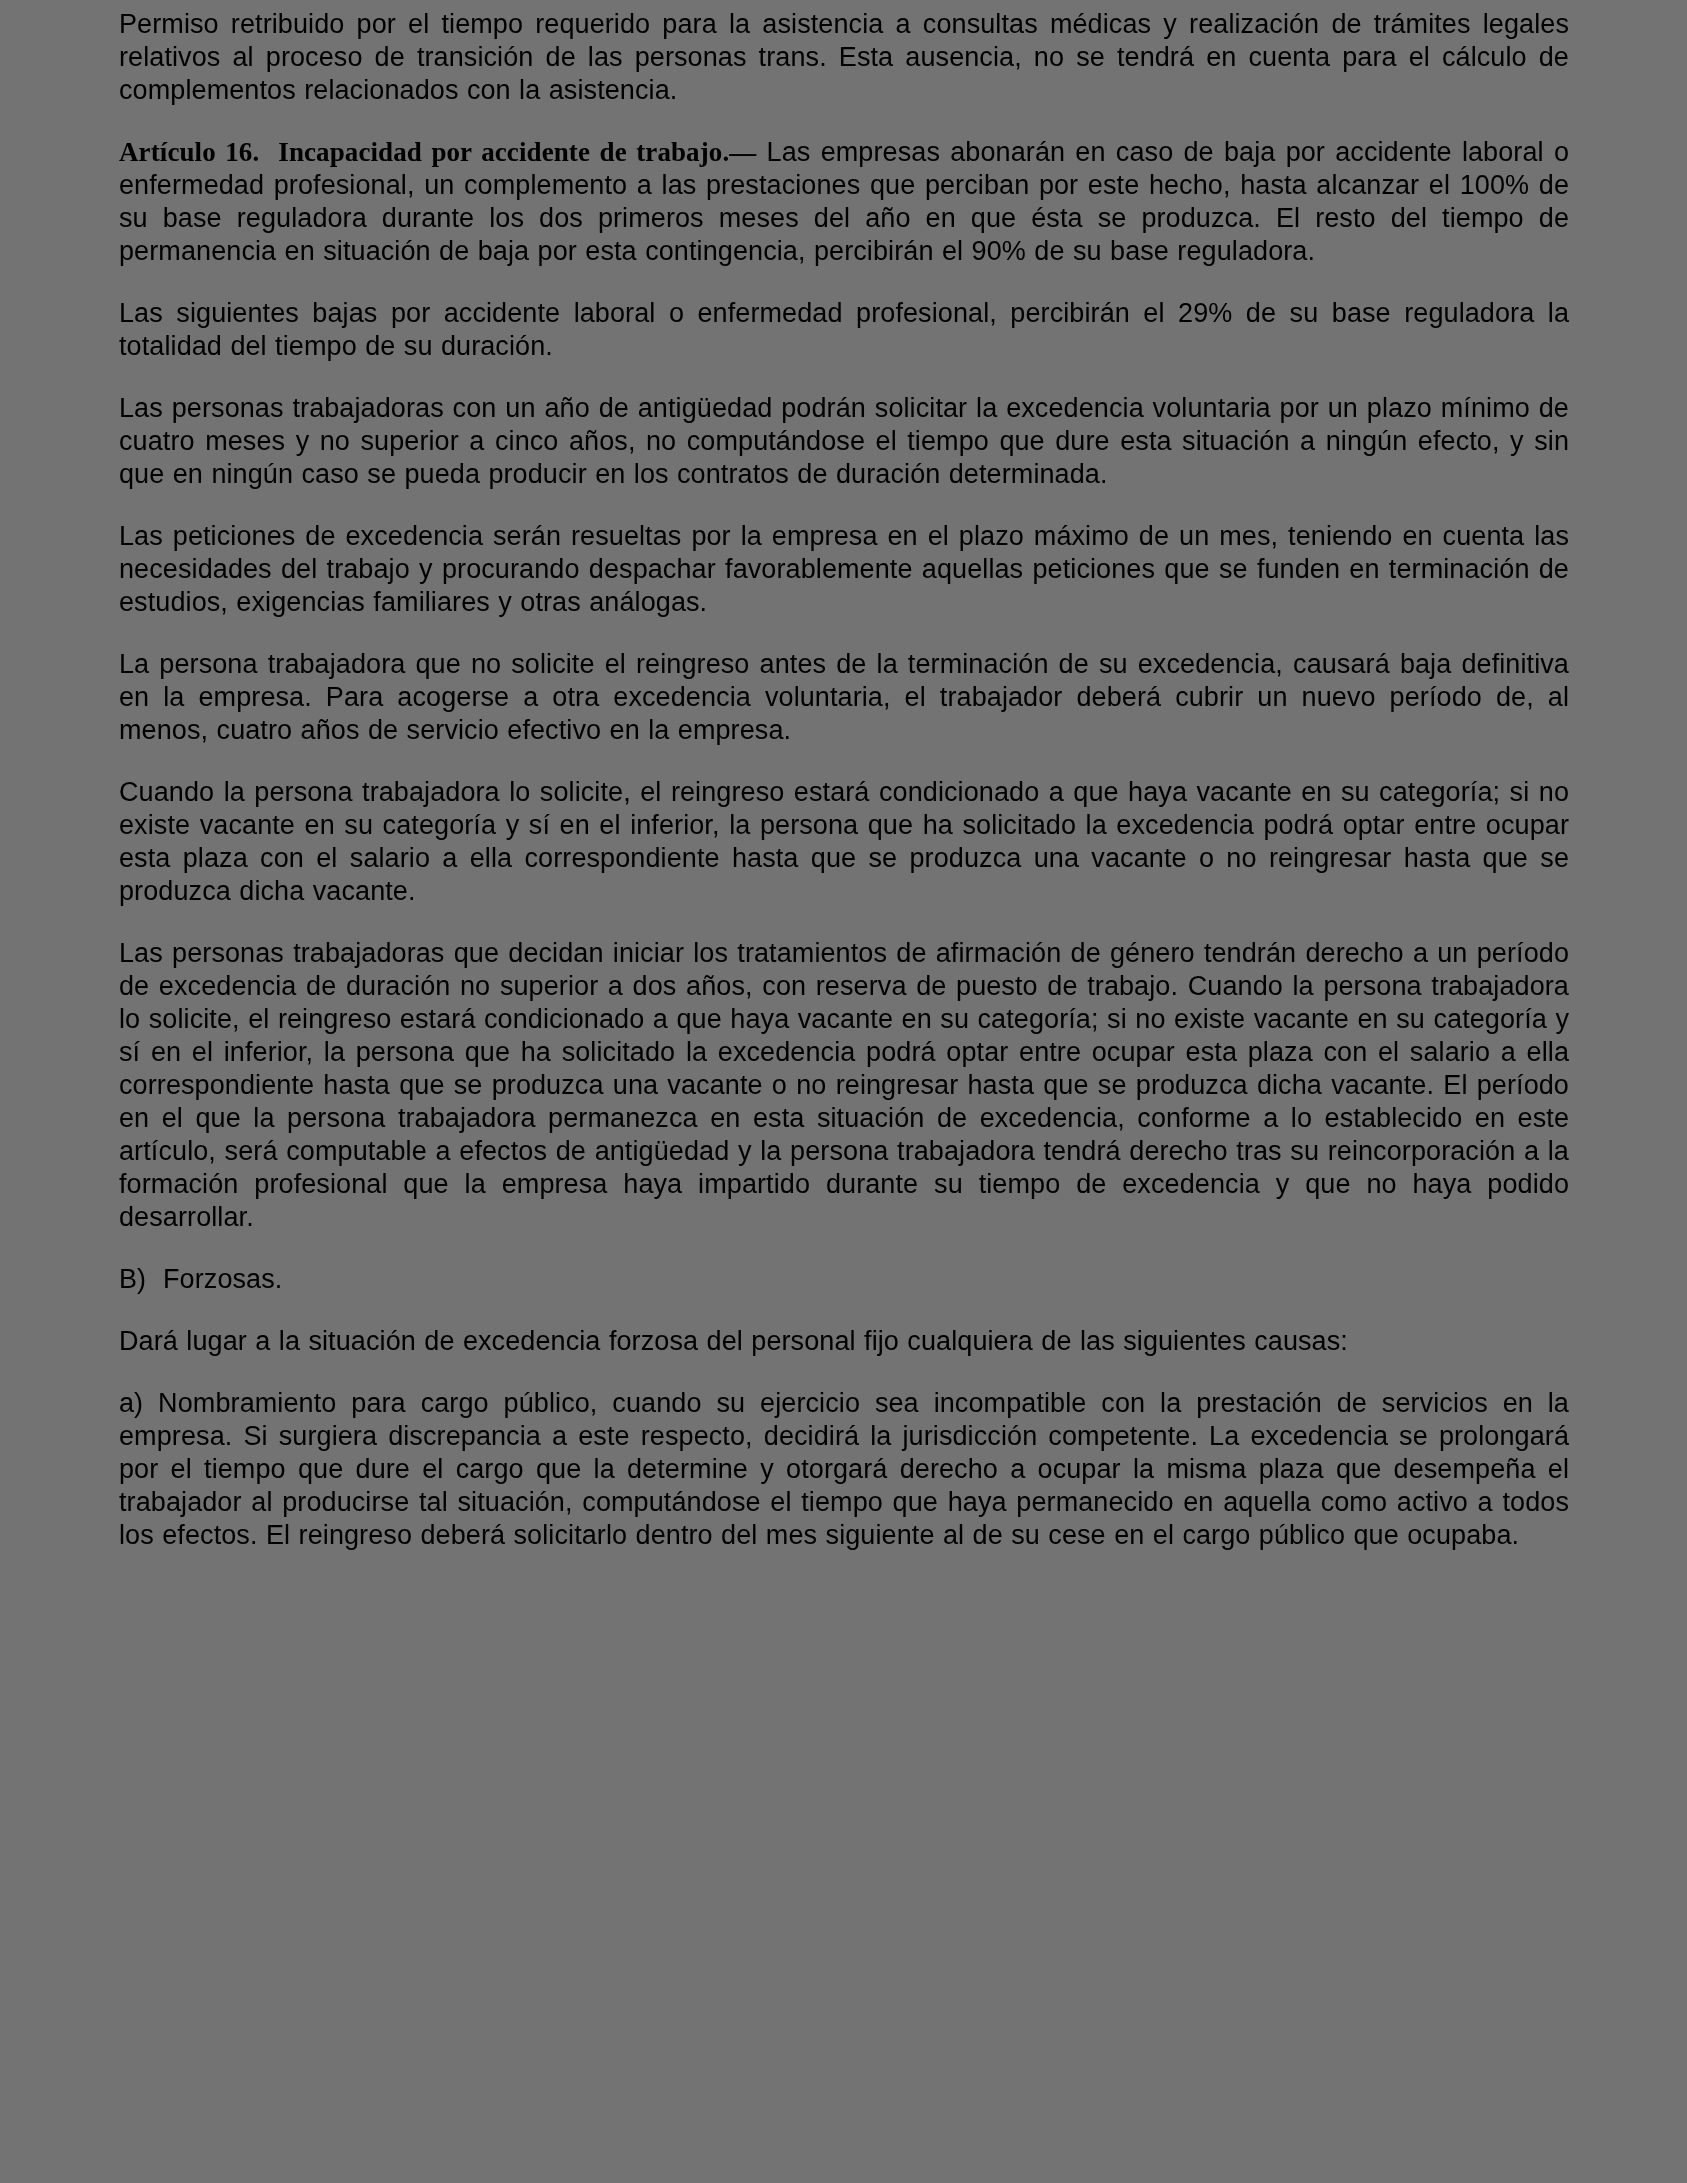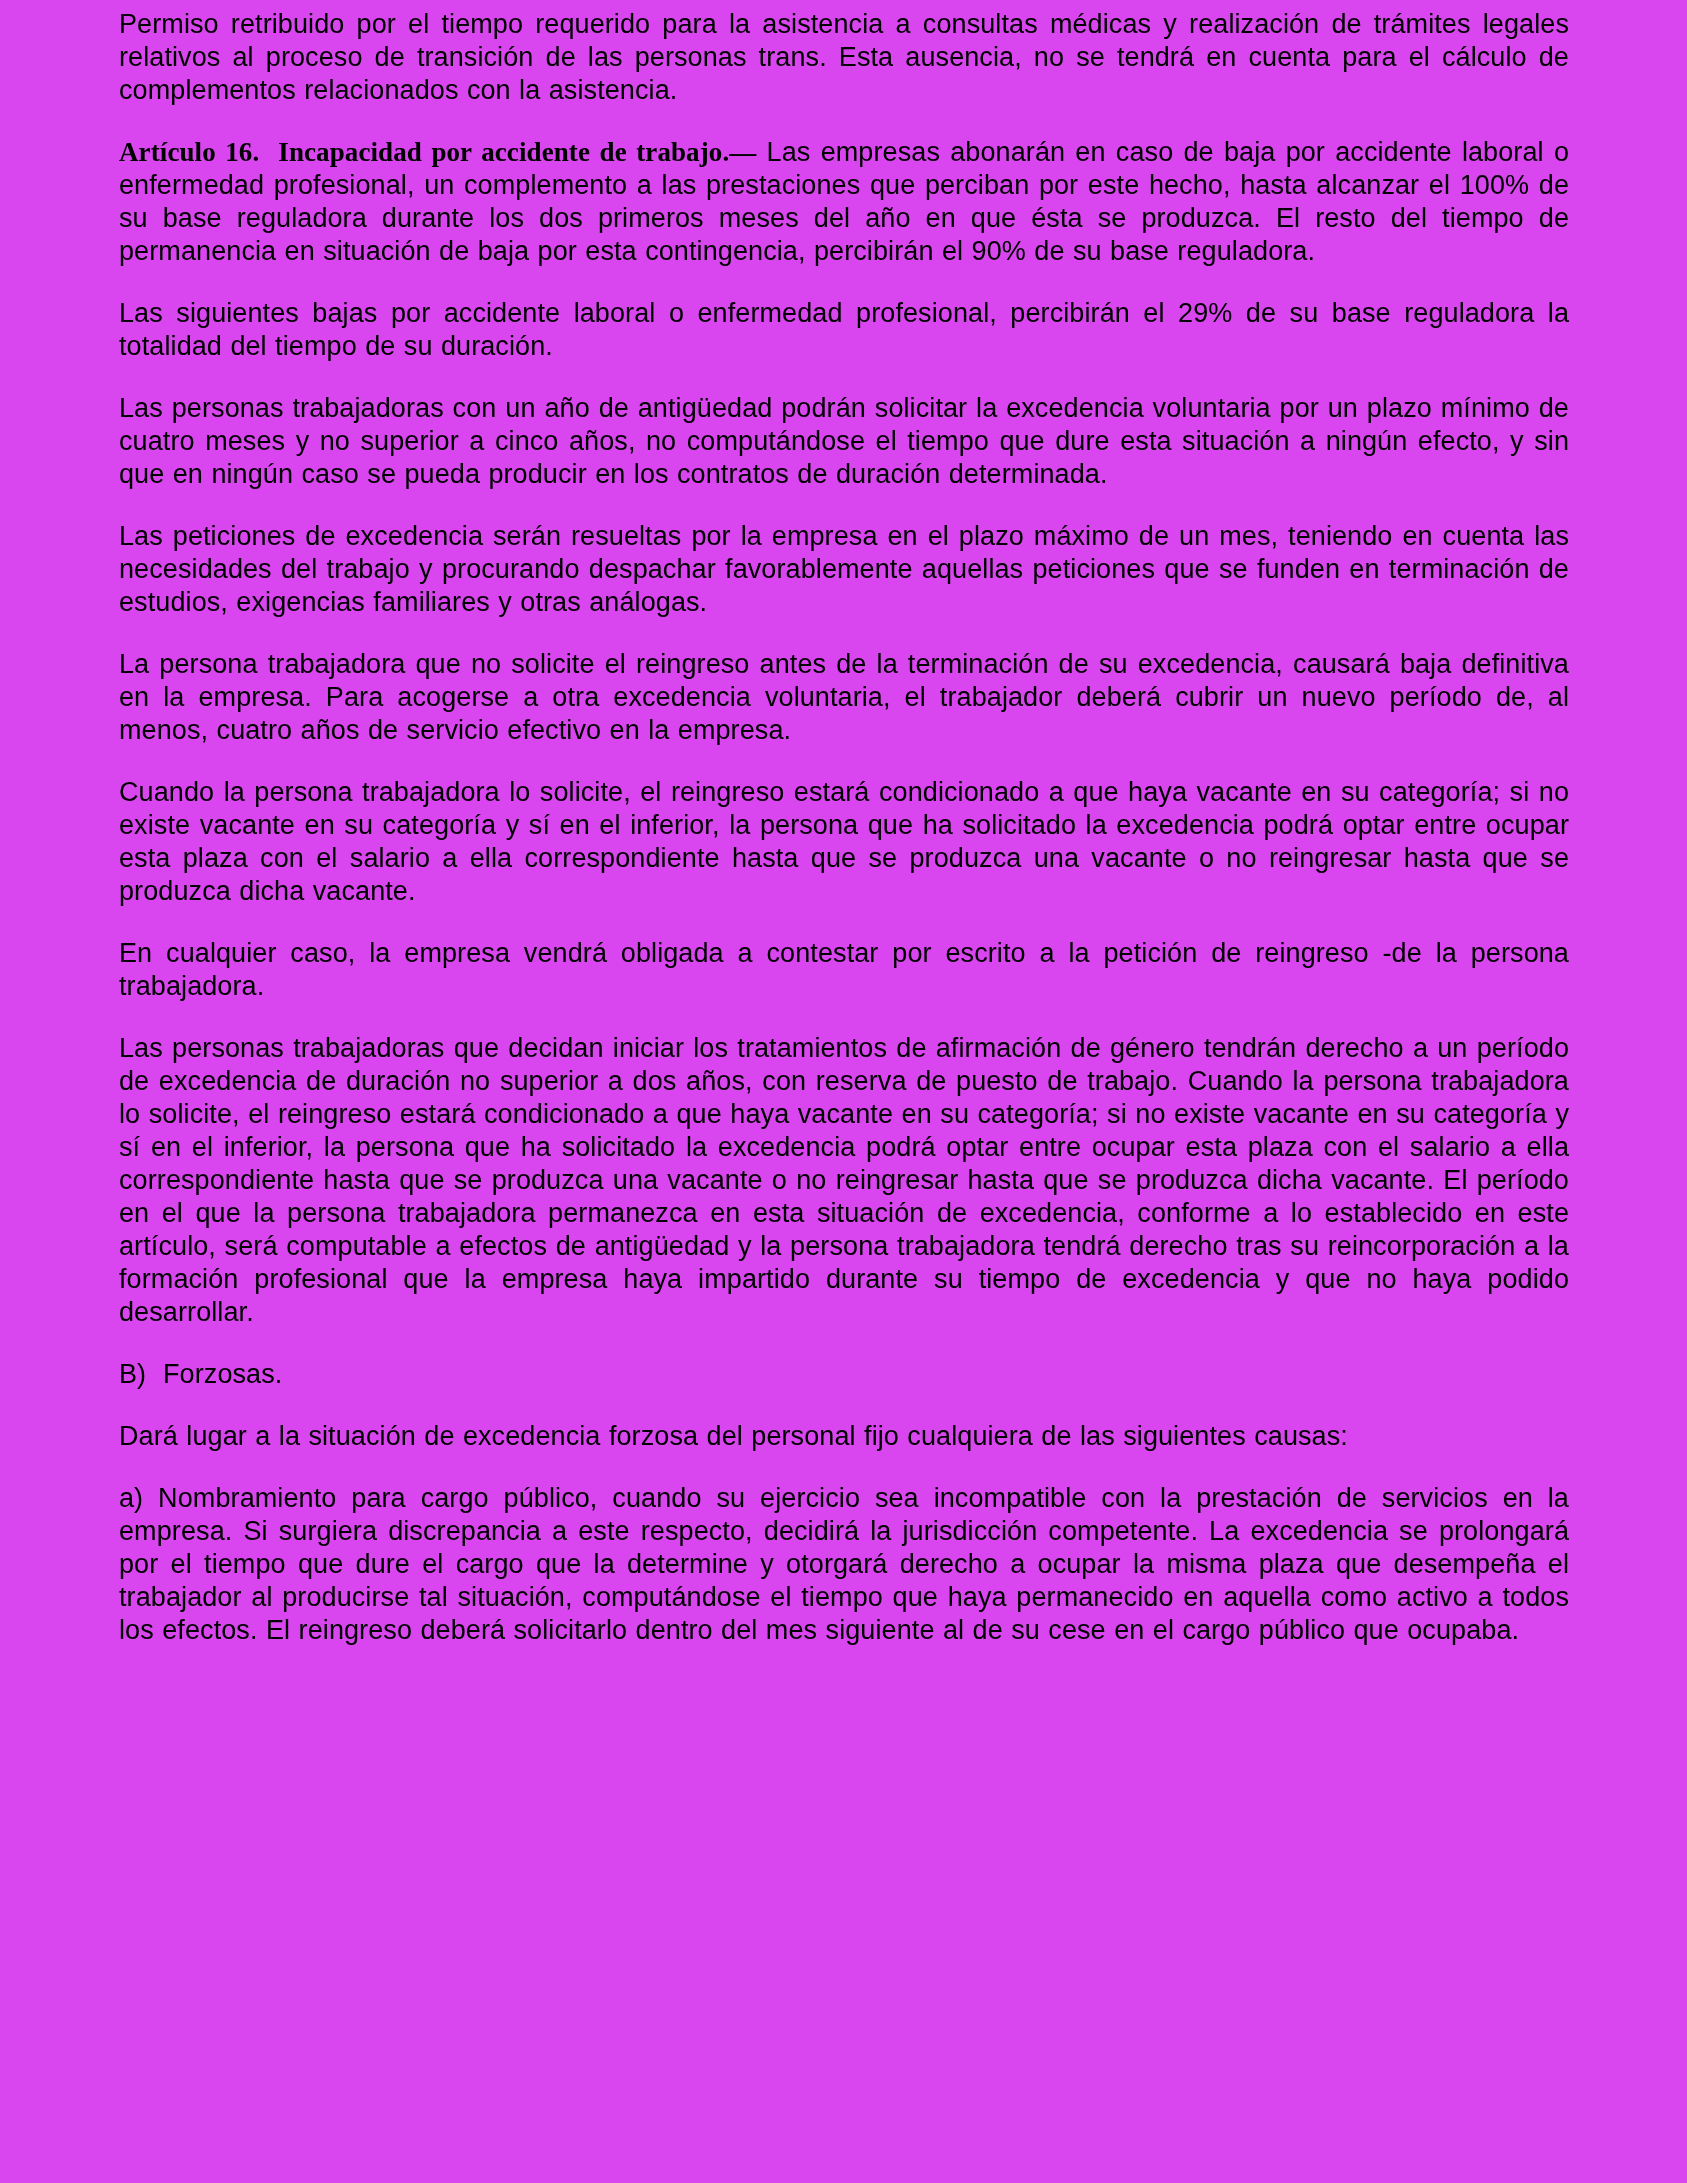--- a/index.html
+++ b/index.html
@@ -10,21 +10,21 @@
   body {
     width: 1688px;
     height: 2183px;
     font-family: "Liberation Sans", "DejaVu Sans", sans-serif;
     color: #000000;
   }
   .page {
     box-sizing: border-box;
     width: 1688px;
     height: 2183px;
-    background: #d946ef;
+    background: #737373;
     padding: 7.6px 119px 0 119px;
     overflow: hidden;
   }
   .para {
     margin: 0 0 29px 0;
     font-size: 27px;
     line-height: 33px;
     text-align: justify;
     letter-spacing: 0.1px;
     word-spacing: 0.8px;
@@ -51,21 +51,20 @@
 
 
   <p class="para"><strong class="lead"></strong><span>Las personas trabajadoras con un año de antigüedad podrán solicitar la excedencia voluntaria por un plazo mínimo de cuatro meses y no superior a cinco años, no computándose el tiempo que dure esta situación a ningún efecto, y sin que en ningún caso se pueda producir en los contratos de duración determinada.</span></p>
 
   <p class="para"><strong class="lead"></strong><span>Las peticiones de excedencia serán resueltas por la empresa en el plazo máximo de un mes, teniendo en cuenta las necesidades del trabajo y procurando despachar favorablemente aquellas peticiones que se funden en terminación de estudios, exigencias familiares y otras análogas.</span></p>
 
   <p class="para"><strong class="lead"></strong><span>La persona trabajadora que no solicite el reingreso antes de la terminación de su excedencia, causará baja definitiva en la empresa. Para acogerse a otra excedencia voluntaria, el trabajador deberá cubrir un nuevo período de, al menos, cuatro años de servicio efectivo en la empresa.</span></p>
 
   <p class="para"><strong class="lead"></strong><span>Cuando la persona trabajadora lo solicite, el reingreso estará condicionado a que haya vacante en su categoría; si no existe vacante en su categoría y sí en el inferior, la persona que ha solicitado la excedencia podrá optar entre ocupar esta plaza con el salario a ella correspondiente hasta que se produzca una vacante o no reingresar hasta que se produzca dicha vacante.</span></p>
 
-  <p class="para"><strong class="lead"></strong><span>En cualquier caso, la empresa vendrá obligada a contestar por escrito a la petición de reingreso -de la persona trabajadora.</span></p>
 
   <p class="para"><strong class="lead"></strong><span>Las personas trabajadoras que decidan iniciar los tratamientos de afirmación de género tendrán derecho a un período de excedencia de duración no superior a dos años, con reserva de puesto de trabajo. Cuando la persona trabajadora lo solicite, el reingreso estará condicionado a que haya vacante en su categoría; si no existe vacante en su categoría y sí en el inferior, la persona que ha solicitado la excedencia podrá optar entre ocupar esta plaza con el salario a ella correspondiente hasta que se produzca una vacante o no reingresar hasta que se produzca dicha vacante. El período en el que la persona trabajadora permanezca en esta situación de excedencia, conforme a lo establecido en este artículo, será computable a efectos de antigüedad y la persona trabajadora tendrá derecho tras su reincorporación a la formación profesional que la empresa haya impartido durante su tiempo de excedencia y que no haya podido desarrollar.</span></p>
 
   <p class="para single-line"><strong class="lead"></strong><span>B)&nbsp; Forzosas.</span></p>
 
   <p class="para single-line"><strong class="lead"></strong><span>Dará lugar a la situación de excedencia forzosa del personal fijo cualquiera de las siguientes causas:</span></p>
 
   <p class="para"><strong class="lead"></strong><span>a) Nombramiento para cargo público, cuando su ejercicio sea incompatible con la prestación de servicios en la empresa. Si surgiera discrepancia a este respecto, decidirá la jurisdicción competente. La excedencia se prolongará por el tiempo que dure el cargo que la determine y otorgará derecho a ocupar la misma plaza que desempeña el trabajador al producirse tal situación, computándose el tiempo que haya permanecido en aquella como activo a todos los efectos. El reingreso deberá solicitarlo dentro del mes siguiente al de su cese en el cargo público que ocupaba.</span></p>
 
 </div>

